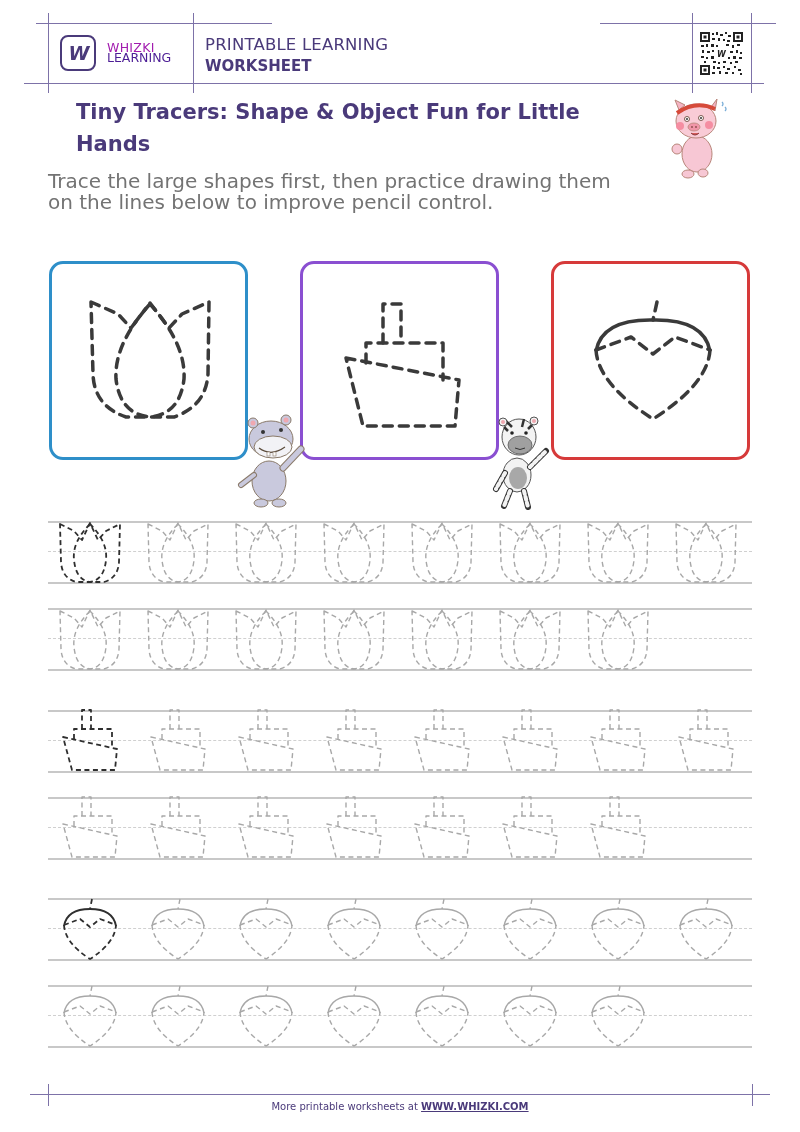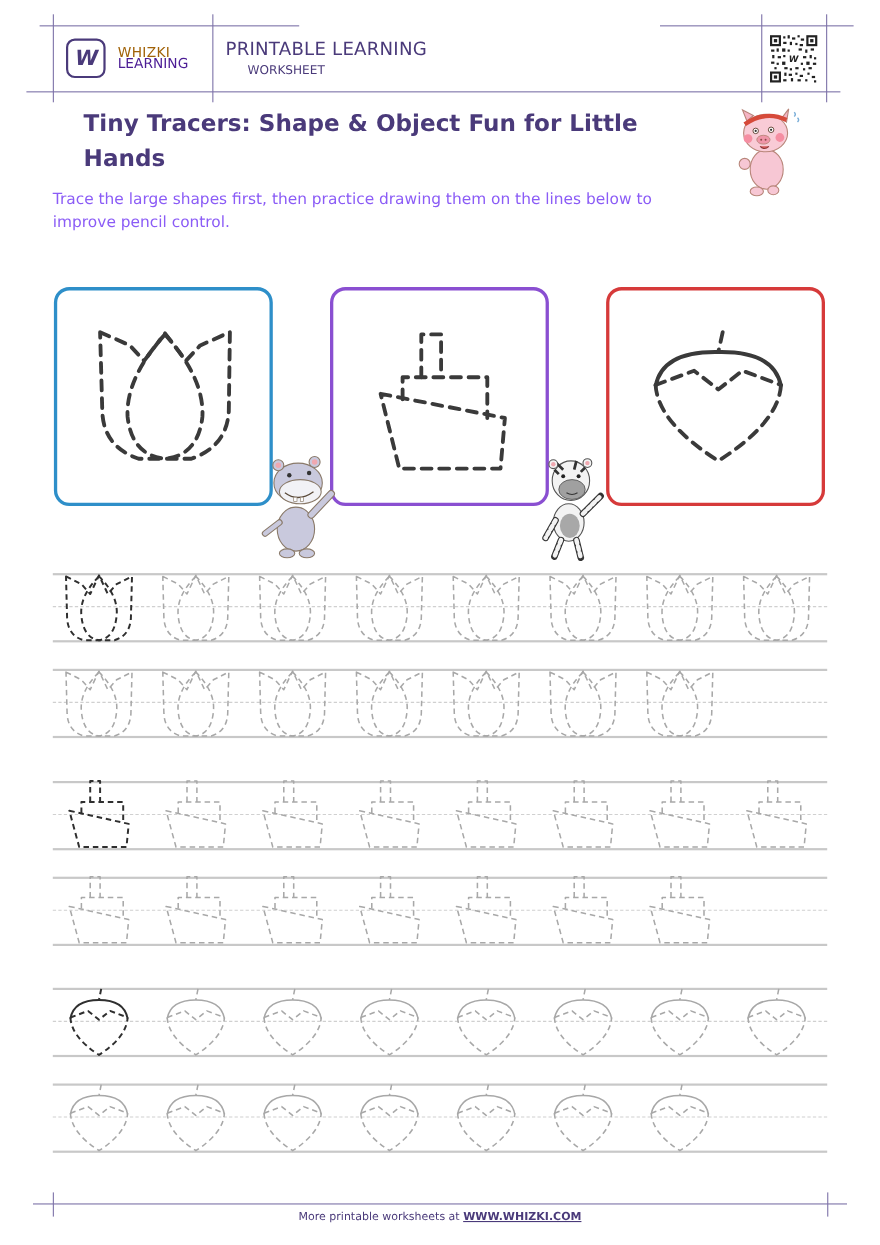--- a/index.html
+++ b/index.html
@@ -9,35 +9,35 @@
   .hline, .vline { position: absolute; background: #7d72a8; }
   .hline { height: 1px; }
   .vline { width: 1px; }
 
   .logo-box {
     position: absolute; left: 60px; top: 35px; width: 36px; height: 36px;
     border: 2.5px solid #4a3a7a; border-radius: 8px;
     display: flex; align-items: center; justify-content: center;
   }
   .logo-w { font-family: "DejaVu Sans", sans-serif; font-weight: bold; font-style: italic; font-size: 19px; color: #4a3a7a; letter-spacing: -2px; }
-  .brand-top { position: absolute; left: 107px; top: 40px; font-size: 12.5px; color: #a16207; letter-spacing: 0.3px; }
+  .brand-top { position: absolute; left: 107px; top: 40px; font-size: 12.5px; color: #a21caf; letter-spacing: 0.3px; }
   .brand-bottom { position: absolute; left: 107px; top: 50px; font-size: 12.5px; font-weight: normal; color: #4c1d95; }
 
   .lib-top { position: absolute; left: 205px; top: 35px; font-size: 16.5px; color: #4a3a7a; letter-spacing: 0.2px; }
-  .lib-bottom { position: absolute; left: 205px; top: 57px; font-size: 11px; font-weight: normal; color: #4a3a7a; margin-left: 20px; }
+  .lib-bottom { position: absolute; left: 205px; top: 57px; font-size: 15px; font-weight: bold; color: #4a3a7a; }
 
   .qr { position: absolute; left: 699px; top: 31px; width: 45px; height: 45px; }
 
   .title {
     position: absolute; left: 48px; top: 96px; width: 580px;
     font-family: "DejaVu Sans", sans-serif; font-weight: bold; font-size: 21px; line-height: 32px; color: #4a3a7a; margin-left: 28px;
   }
   .subtitle {
     position: absolute; left: 48px; top: 171px; width: 580px;
-    font-size: 14px; line-height: 21px; color: #8b5cf6;
+    font-size: 20px; line-height: 21px; color: #737373;
   }
 
   .mascot { position: absolute; }
 
   .shape-card { position: absolute; top: 261px; width: 199px; height: 199px; border-radius: 14px; border: 3px solid; background: #fff; }
   .shape-card svg { position: absolute; left: 0; top: 0; }
 
   .row-line { position: absolute; left: 48px; width: 704px; height: 1.5px; background: #c8c8c8; }
   .row-mid { position: absolute; left: 48px; width: 704px; height: 0; border-top: 1.6px dashed #d0d0d0; }
   .trace { position: absolute; }

